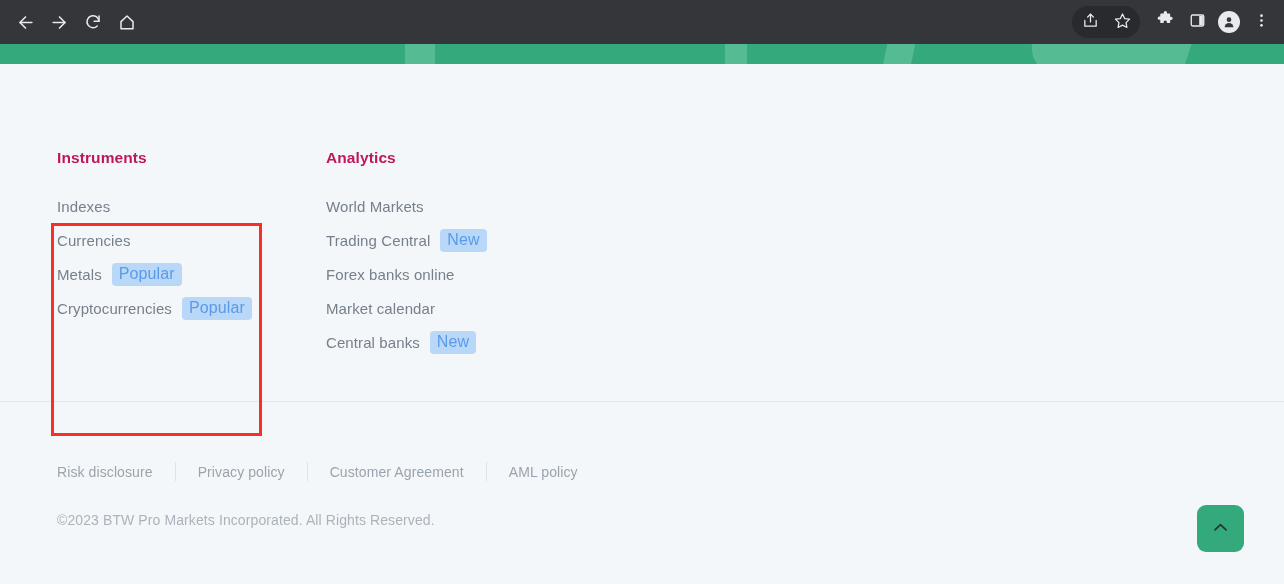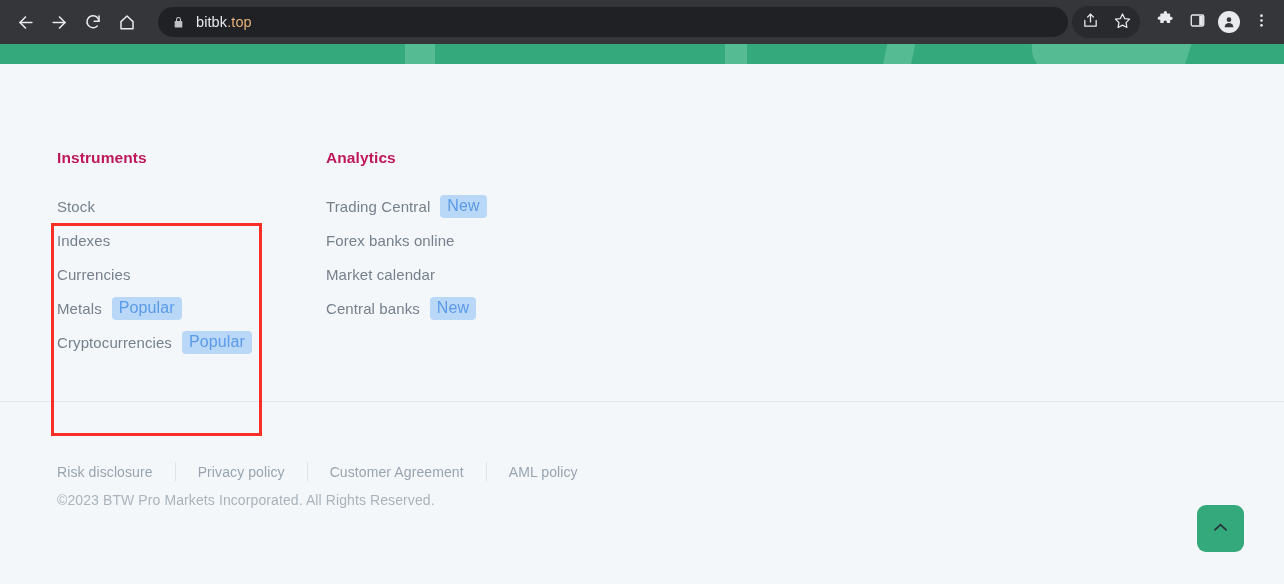--- a/index.html
+++ b/index.html
@@ -155,21 +155,21 @@
     cursor: pointer;
     white-space: nowrap;
   }
   .f-sep {
     width: 1px; height: 19px;
     background: #dde3e8;
     margin: 0 22px;
   }
   .copyright {
     position: absolute;
-    left: 57px; top: 428px;
+    left: 57px; top: 448px;
     font-size: 14px;
     color: #aab3bc;
     letter-spacing: .1px;
   }
 
   .scroll-top {
     position: absolute;
     left: 1197px; top: 441px;
     width: 47px; height: 47px;
     background: #34a97b;
@@ -210,28 +210,20 @@
     </div>
     <div class="nav-btn">
       <span>
         <svg width="18" height="18" viewBox="0 0 24 24" fill="none" stroke="#e8eaed" stroke-width="2" stroke-linecap="round" stroke-linejoin="round">
             <path d="M4 11.5 12 4l8 7.5V21H4z"></path>
           </svg>
       </span>
     </div>
   </div>
 
-  <div class="omnibox">
-    <span class="lock-ico">
-      <svg width="13" height="13" viewBox="0 0 24 24" fill="#bdc1c6">
-          <path d="M12 1.8a4.6 4.6 0 0 0-4.6 4.6V9H6.2A1.2 1.2 0 0 0 5 10.2v10A1.2 1.2 0 0 0 6.2 21.4h11.6A1.2 1.2 0 0 0 19 20.2v-10A1.2 1.2 0 0 0 17.8 9h-1.2V6.4A4.6 4.6 0 0 0 12 1.8zm0 2a2.6 2.6 0 0 1 2.6 2.6V9H9.4V6.4A2.6 2.6 0 0 1 12 3.8z"></path>
-        </svg>
-    </span>
-    <span class="url-text"><span>bitbk</span><span class="tld">.top</span></span>
-  </div>
 
   <div class="right-icons">
     <div class="pill-group">
       <div class="r-ico">
         <span>
           <svg width="17" height="17" viewBox="0 0 24 24" fill="none" stroke="#e8eaed" stroke-width="1.8" stroke-linecap="round" stroke-linejoin="round">
               <path d="M4 12v8h16v-8"></path>
               <path d="M12 3v11"></path>
               <polyline points="8 7 12 3 16 7"></polyline>
             </svg>
@@ -288,42 +280,42 @@
 </div>
 
 <div class="page">
 
   <div class="columns">
 
     <div class="col col-instruments">
       <div class="col-title">Instruments</div>
       <ul class="link-list">
         <li class="link-item">
-          <span class="link-label">Stock</span>
-        </li>
-        <li class="link-item">
           <span class="link-label">Indexes</span>
         </li>
         <li class="link-item">
           <span class="link-label">Currencies</span>
         </li>
         <li class="link-item">
           <span class="link-label">Metals</span>
           <span class="badge">Popular</span>
         </li>
         <li class="link-item">
           <span class="link-label">Cryptocurrencies</span>
           <span class="badge">Popular</span>
         </li>
       </ul>
     </div>
 
     <div class="col">
       <div class="col-title">Analytics</div>
       <ul class="link-list">
+        <li class="link-item">
+          <span class="link-label">World Markets</span>
+        </li>
         <li class="link-item">
           <span class="link-label">Trading Central</span>
           <span class="badge">New</span>
         </li>
         <li class="link-item">
           <span class="link-label">Forex banks online</span>
         </li>
         <li class="link-item">
           <span class="link-label">Market calendar</span>
         </li>

